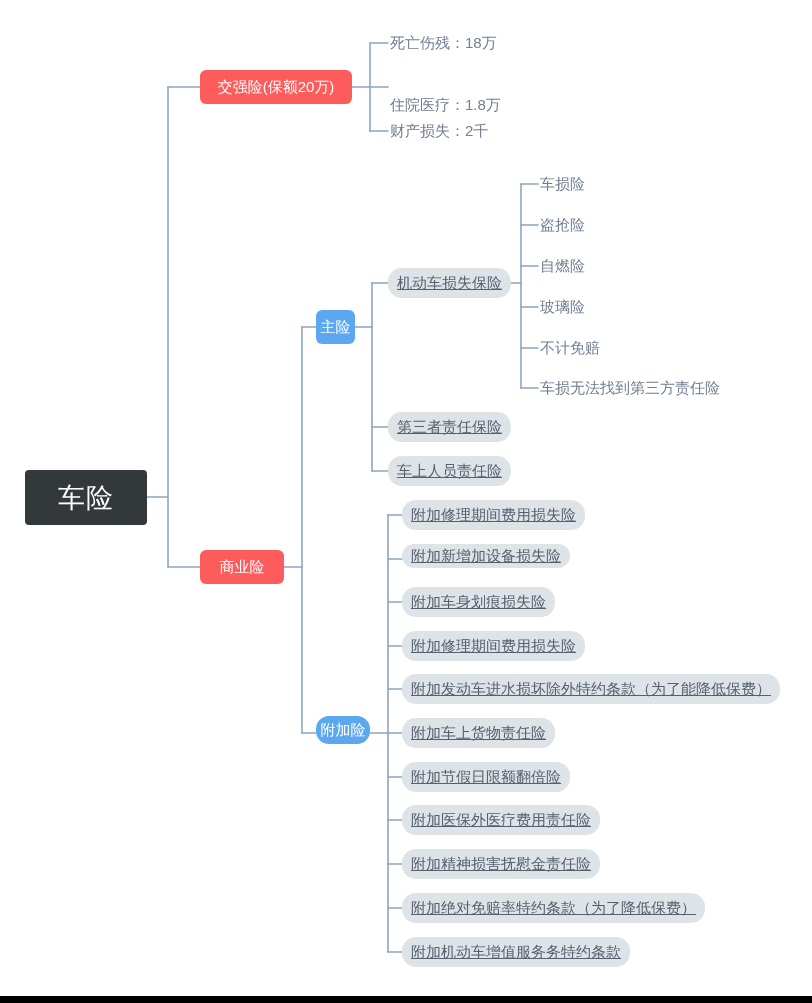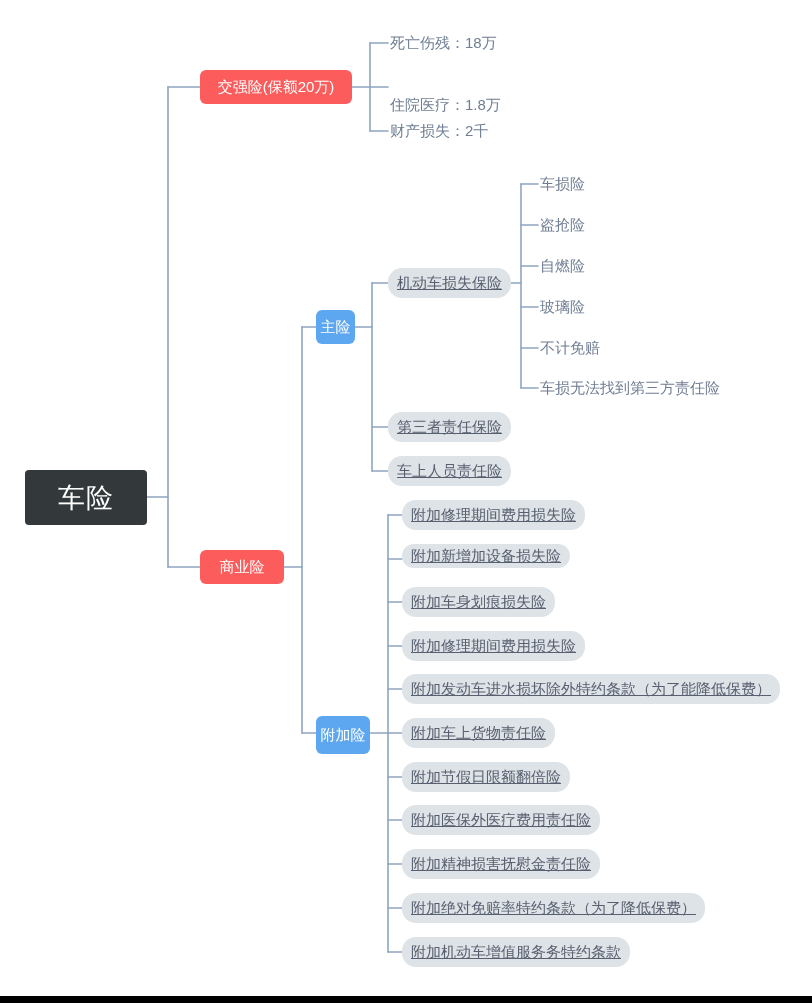--- a/index.html
+++ b/index.html
@@ -123,21 +123,21 @@
     <span>车损无法找到第三方责任险</span>
   </div>
 
   <div class="node node-gray" style="left:388px;top:412px;height:30px;">
     <span>第三者责任保险</span>
   </div>
   <div class="node node-gray" style="left:388px;top:456px;height:30px;">
     <span>车上人员责任险</span>
   </div>
 
-  <div class="node node-blue" style="left:316px;top:716px;width:54px;height:38px;">
+  <div class="node node-blue" style="left:316px;top:716px;width:54px;height:28px;border-radius:13px;">
     <span>附加险</span>
   </div>
 
   <div class="node node-gray" style="left:402px;top:500px;height:30px;">
     <span>附加修理期间费用损失险</span>
   </div>
   <div class="node node-gray" style="left:402px;top:544px;height:24px;">
     <span>附加新增加设备损失险</span>
   </div>
   <div class="node node-gray" style="left:402px;top:587px;height:30px;">

